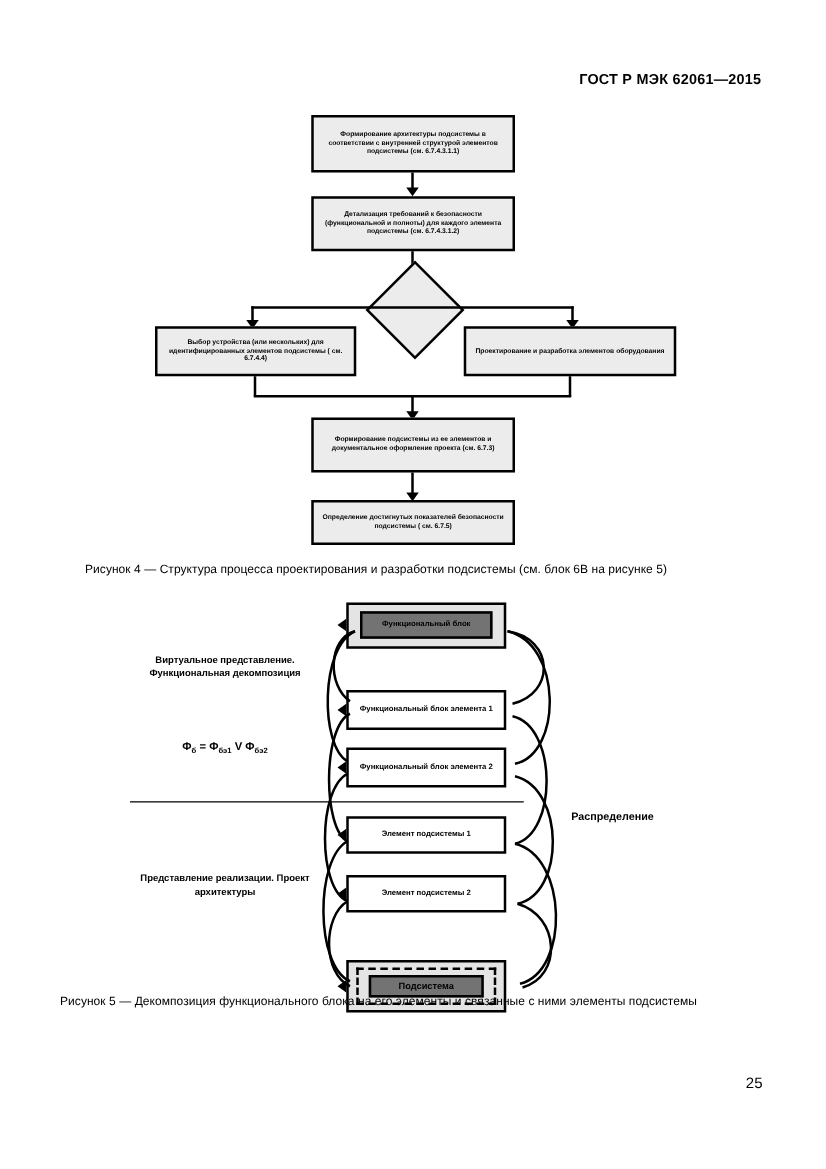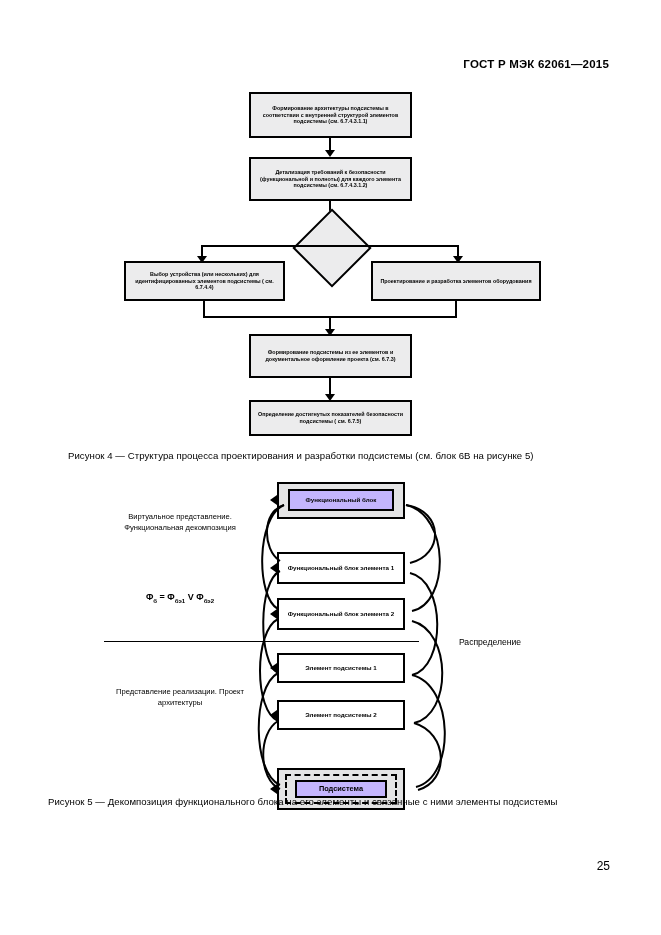--- a/index.html
+++ b/index.html
@@ -96,21 +96,21 @@
   
   .f5-outer {
     position: absolute;
     box-sizing: border-box;
     background: #e4e4e5;
     border: 2px solid #000000;
   }
   .f5-inner {
     position: absolute;
     box-sizing: border-box;
-    background: #c4b5fd;
+    background: #737373;
     border: 2px solid #000000;
     display: flex;
     align-items: center;
     justify-content: center;
     text-align: center;
     font-weight: bold;
     line-height: 1.2;
   }
   .f5-plain {
     position: absolute;
@@ -126,22 +126,23 @@
   }
   .f5-dashed {
     position: absolute;
     box-sizing: border-box;
     background: #e4e4e5;
     border: 2px dashed #000000;
   }
   .side-label {
     position: absolute;
     text-align: center;
-    font-weight: normal;
+    font-weight: bold;
     line-height: 1.42;
+    margin-top: 11px;
   }
   .formula {
     position: absolute;
     text-align: center;
     font-weight: bold;
     white-space: nowrap;
   }
   .formula sub { font-size: .68em; }
   .divider {
     position: absolute;

